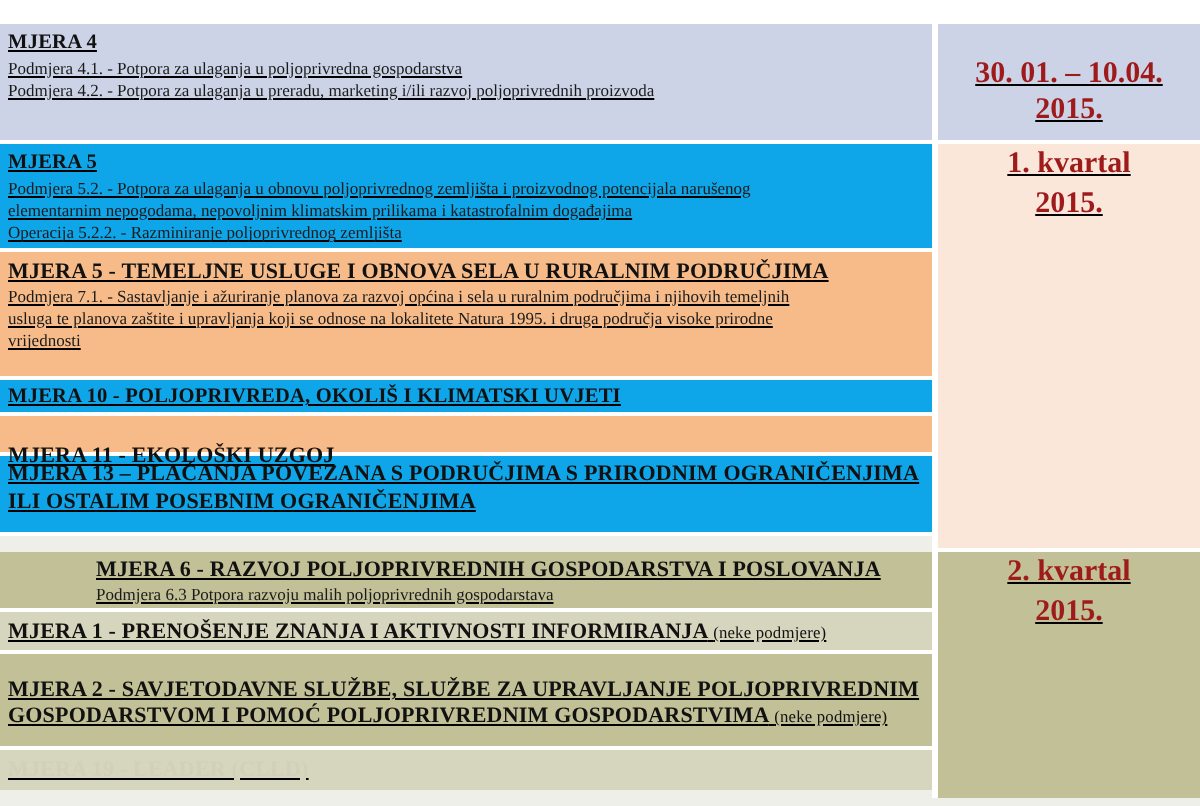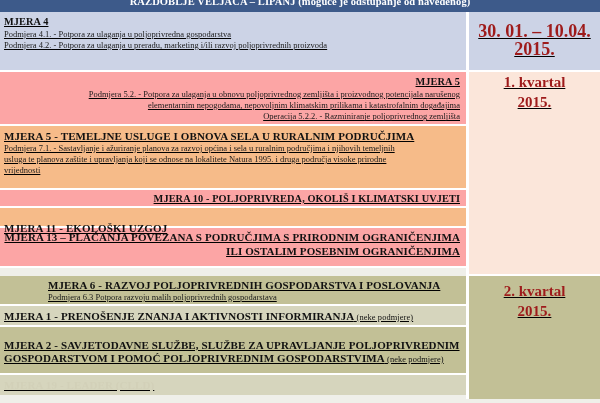--- a/index.html
+++ b/index.html
@@ -64,52 +64,49 @@
   }
   .msub{
     font-weight:normal;
     font-size:8.5px;
     line-height:11.4px;
     color:#1a1a1a;
   }
 
   
   .t-blue   {background:#ccd3e6;}
-  .t-peach  {background:#fca5a5;text-align:right;}
+  .t-peach  {background:#0ea5e9;}
   .t-orange {background:#f6bb89;}
   .t-khaki  {background:#c2c096;}
   .t-khaki2 {background:#d6d5bd;}
 
   
   .qcell{
     box-sizing:border-box;
     border-left:3px solid #ffffff;
     border-bottom:2px solid #ffffff;
     color:#9e1b1b;
     font-weight:bold;
     text-align:center;
-    font-size:18px;
+    font-size:15px;
     line-height:18px;
-    padding:10px 4px;
+    padding:16px 4px;
   }
   .qcell.big{font-size:15px;line-height:20px;}
   .q-blue   {background:#ccd3e6;}
   .q-peach  {background:#fbe6da;}
   .q-khaki  {background:#c2c096;}
 
   .vmid{display:flex;align-items:flex-start;justify-content:center;height:100%;}
 </style>
 </head>
 <body>
 
 <div class="sheet">
 
-  <div class="banner">
-    <span>RAZDOBLJE VELJAČA – LIPANJ (moguće je odstupanje od navedenog)</span>
-  </div>
 
   <div class="tablewrap">
     <table class="grid">
       <colgroup>
           <col class="c-left">
           <col class="c-right">
         </colgroup>
       <tbody>
 
         <tr>
@@ -185,21 +182,21 @@
             <div class="mcell t-khaki" style="height:48px;padding-top:12px;">
               <div class="mtitle" style="font-size:11px;line-height:13px;"><span>MJERA 2 - SAVJETODAVNE SLUŽBE, SLUŽBE ZA UPRAVLJANJE POLJOPRIVREDNIM GOSPODARSTVOM I POMOĆ  POLJOPRIVREDNIM GOSPODARSTVIMA</span> <span class="note">(neke podmjere)</span></div>
             </div>
 
             <div class="mcell t-khaki2" style="height:20px;padding-top:4px;border-bottom:none;">
               <div class="mtitle" style="font-size:11px;color:#d2d0b8;">MJERA 19 - LEADER (CLLD)</div>
             </div>
 
           </td>
           <td>
-            <div class="qcell q-khaki big" style="height:123px;padding:5px 4px;border-bottom:none;">
+            <div class="qcell q-khaki big" style="height:123px;padding:0 4px;border-bottom:none;">
               <div class="vmid">
                 <div>
                   <div>2. kvartal</div>
                   <div>2015.</div>
                 </div>
               </div>
             </div>
           </td>
         </tr>
 

